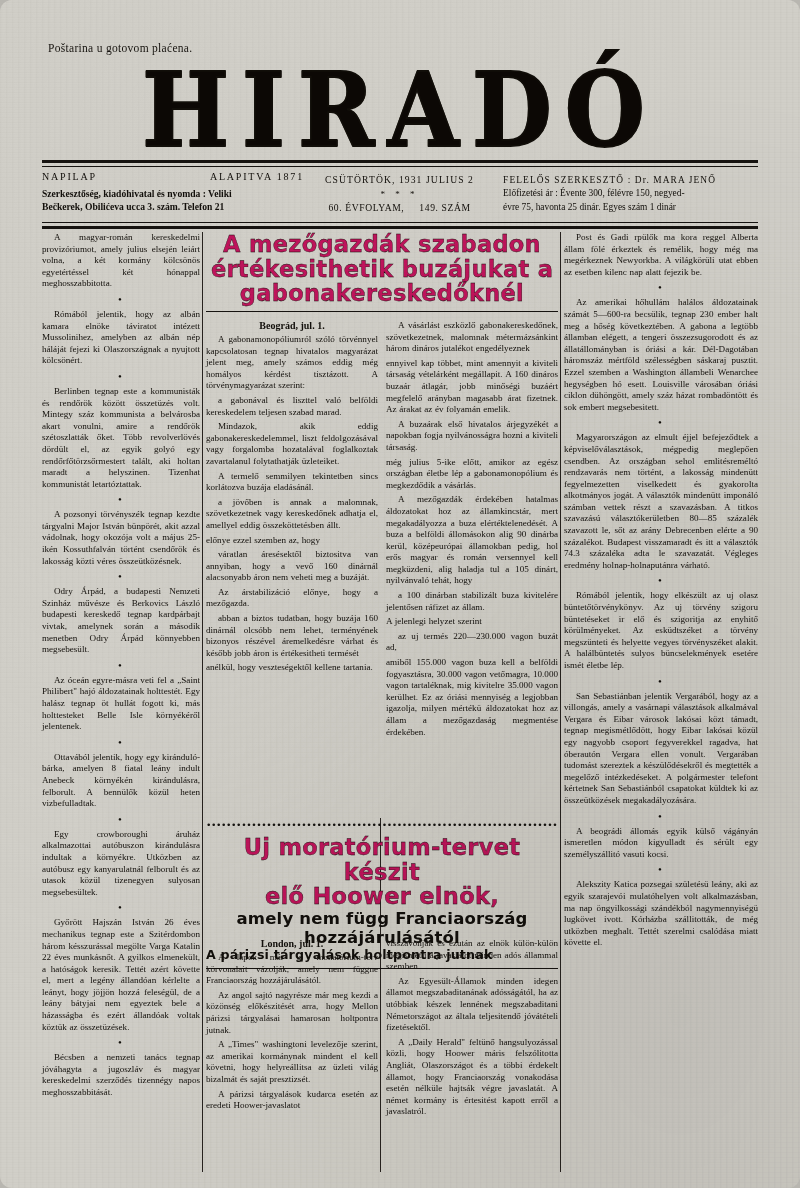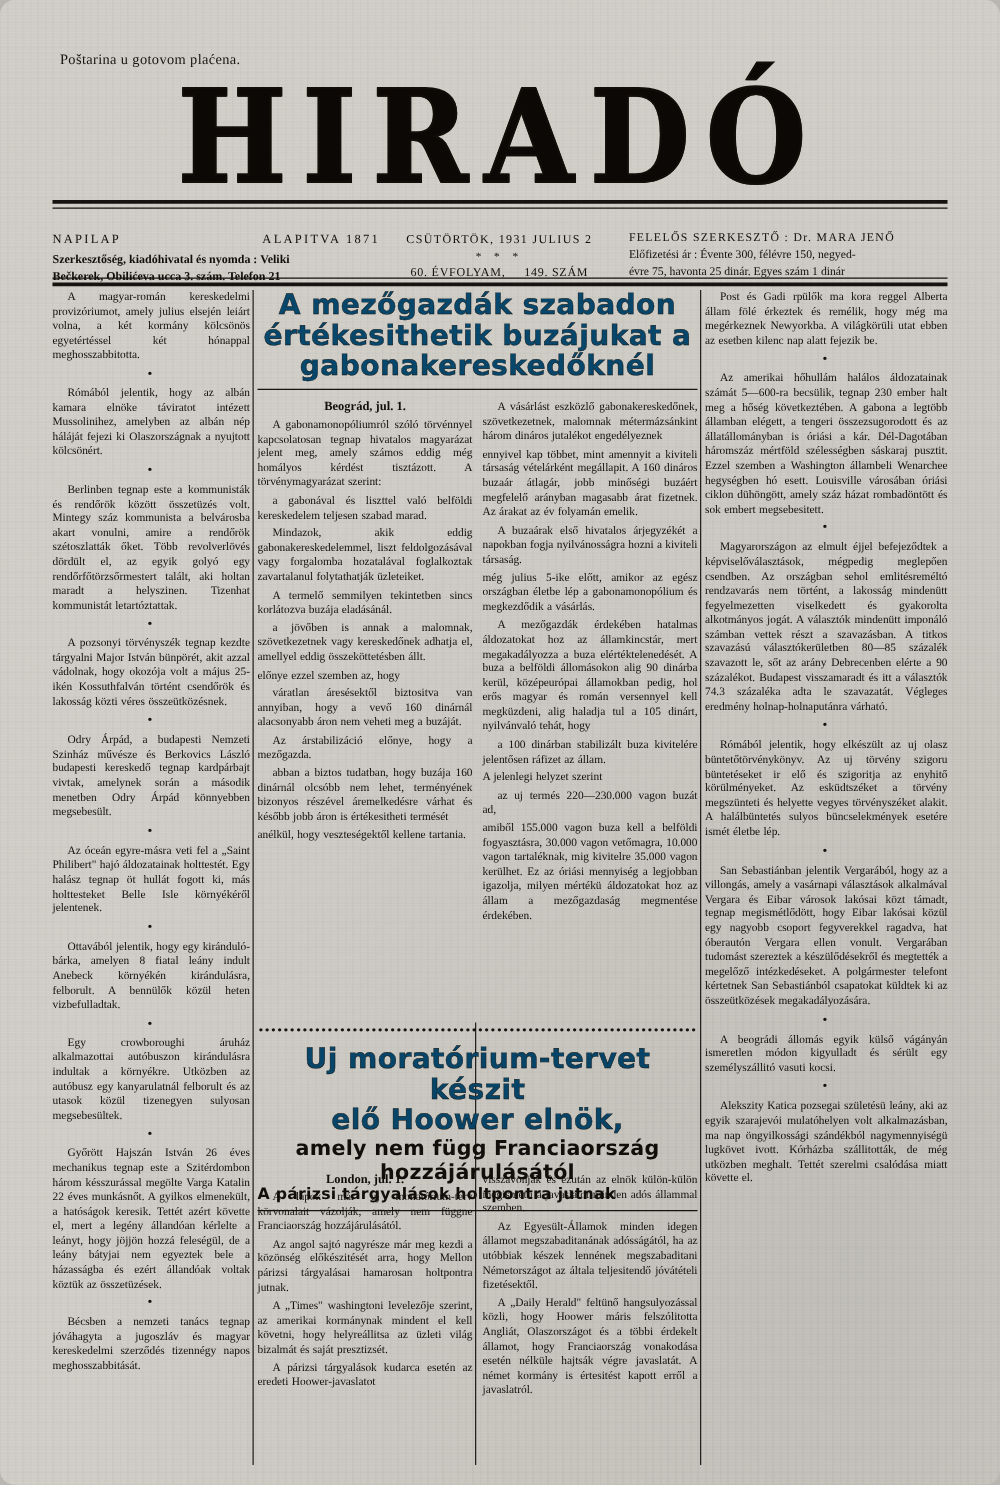--- a/index.html
+++ b/index.html
@@ -80,25 +80,26 @@
     left: 42px; right: 42px;
     height: 1px;
     background: #1a1714;
   }
 
   
   .headbar {
     position: absolute;
     left: 42px;
     right: 42px;
-    top: 185px;
+    top: 164px;
     height: 50px;
     display: flex;
     font-size: 9.3px;
     line-height: 13.4px;
+    align-items: flex-end;
   }
   .headbar .seg { position: relative; }
   .headbar .seg-left   { width: 37%; }
   .headbar .seg-mid    { width: 27%; text-align: center; }
   .headbar .seg-right  { width: 36%; text-align: left; padding-left: 8px; }
 
   .hb-row1 {
     display: flex;
     justify-content: space-between;
     font-size: 10.3px;
@@ -167,21 +168,21 @@
 
   
   .headline-block { margin-bottom: 5px; }
   .hl-main {
     font-family: "DejaVu Sans", "Liberation Sans", sans-serif;
     font-weight: 700;
     text-align: center;
     font-size: 22.5px;
     line-height: 24.5px;
     letter-spacing: .3px;
-    color: #0c4a6e;
+    color: #be185d;
     -webkit-text-stroke: .35px #15120e;
   }
   .hl-sub2 {
     font-family: "DejaVu Sans", "Liberation Sans", sans-serif;
     font-weight: 700;
     text-align: center;
     font-size: 16.5px;
     line-height: 19px;
     letter-spacing: .2px;
   }

